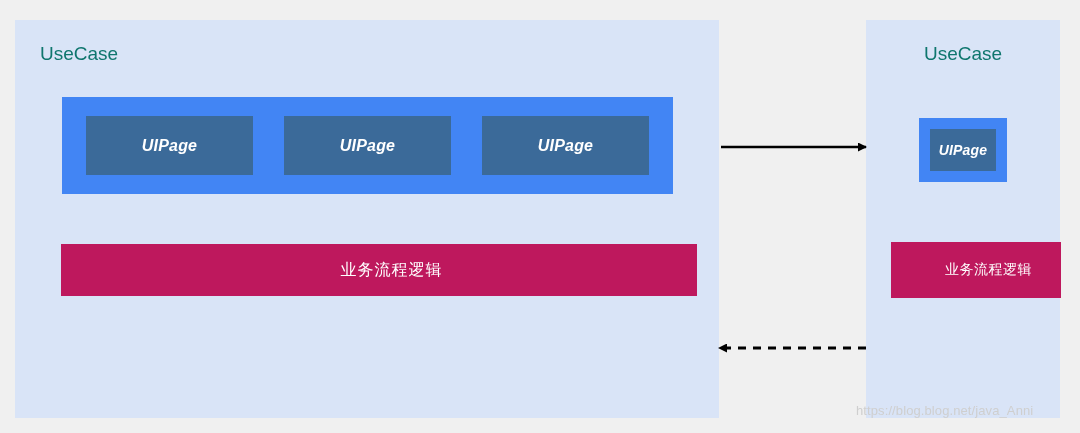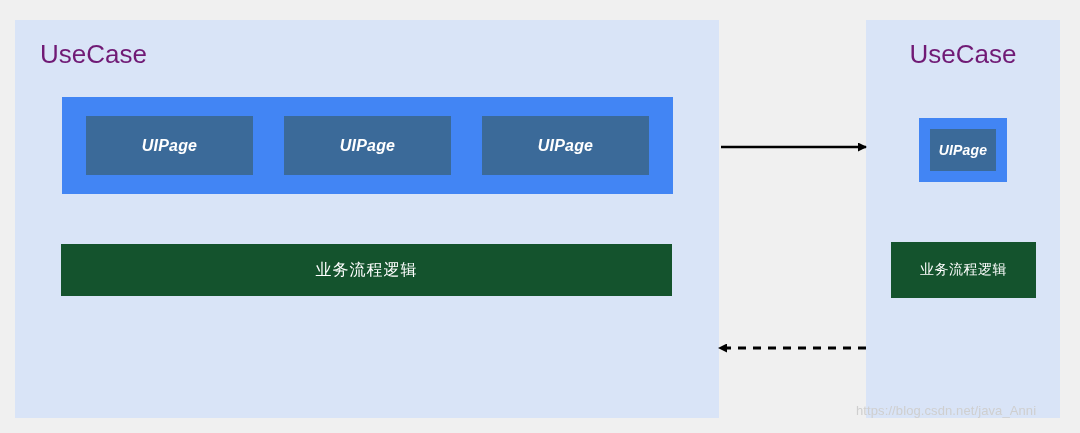--- a/index.html
+++ b/index.html
@@ -36,22 +36,22 @@
   }
   #panel-right {
     left: 866px;
     top: 20px;
     width: 194px;
     height: 398px;
   }
 
   .panel-title {
     position: absolute;
-    color: #701a75;
-    font-size: 26px;
+    color: #0f766e;
+    font-size: 19px;
     line-height: 30px;
     white-space: nowrap;
     letter-spacing: 0px;
   }
   #panel-left .panel-title {
     left: 25px;
     top: 19px;
     text-align: left;
   }
   #panel-right .panel-title {
@@ -105,27 +105,28 @@
   }
   #uipage-group-right .uipage-box {
     width: 66px;
     height: 42px;
     font-size: 14px;
   }
 
   
   .logic-box {
     position: absolute;
-    background: #14532d;
+    background: #be185d;
     color: #ffffff;
     display: flex;
     align-items: center;
     justify-content: center;
     font-size: 16px;
     letter-spacing: 1px;
+    padding-left: 25px;
   }
   #logic-box-left {
     left: 46px;
     top: 224px;
     width: 611px;
     height: 52px;
   }
   #logic-box-right {
     left: 25px;
     top: 222px;
@@ -190,15 +191,15 @@
       <marker id="arrowhead-left" markerWidth="9" markerHeight="9" refX="8" refY="4.5" orient="auto" markerUnits="userSpaceOnUse">
         <path d="M0,0 L9,4.5 L0,9 z" fill="#000000"></path>
       </marker>
     </defs>
 
     <line x1="721" y1="147" x2="866" y2="147" stroke="#000000" stroke-width="2.4" marker-end="url(#arrowhead-right)"></line>
 
     <line x1="866" y1="348" x2="719" y2="348" stroke="#000000" stroke-width="3" stroke-dasharray="8 7" marker-end="url(#arrowhead-left)"></line>
   </svg>
 
-  <div class="watermark">https://blog.csdn.net/java_Anni</div>
+  <div class="watermark">https://blog.blog.net/java_Anni</div>
 
 </div>
 
 </body></html>

